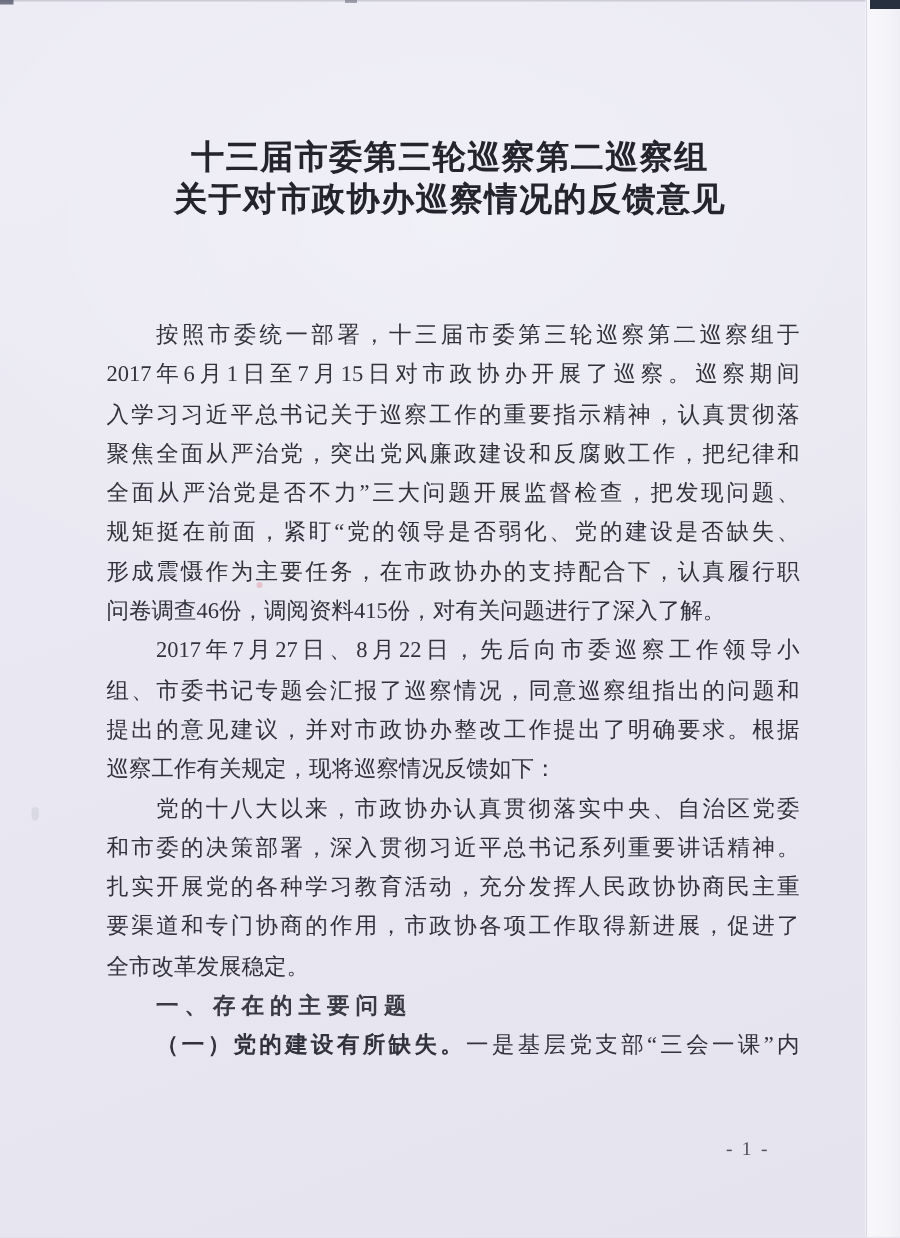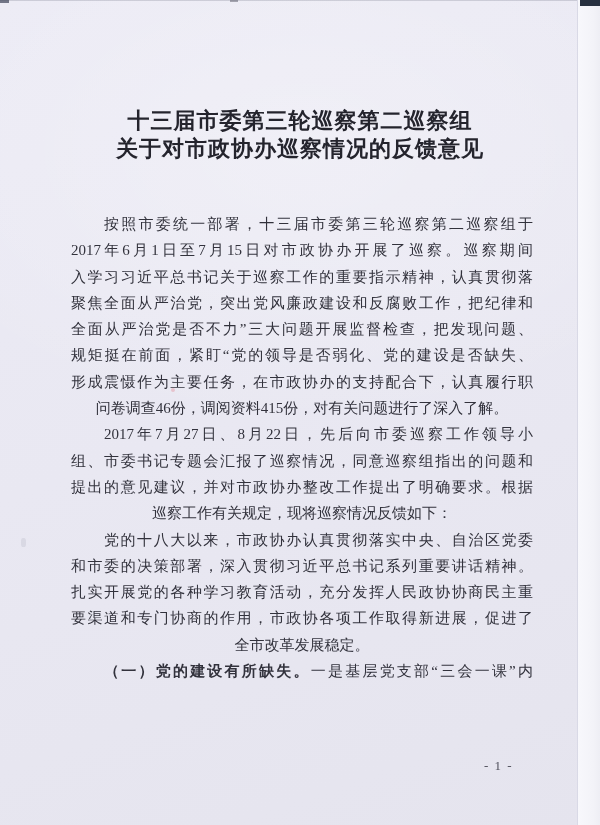--- a/index.html
+++ b/index.html
@@ -25,29 +25,29 @@
   .mark-top-left  { position: absolute; top: 0; left: 0; width: 9px; height: 3px; background: #4a4f61; opacity: .75; }
   .speck-top      { position: absolute; top: 0; left: 230px; width: 8px; height: 2px; background: #5a5a68; opacity: .5; }
   .speck-pink     { position: absolute; top: 388px; left: 171px; width: 4px; height: 4px; border-radius: 50%; background: #e3a3ae; opacity: .55; }
   .speck-gray     { position: absolute; top: 538px; left: 21px; width: 5px; height: 9px; background: #c9c9d6; opacity: .5; border-radius: 40%; }
   .top-edge-line  { position: absolute; top: 0; left: 0; width: 100%; height: 1px; background: rgba(55,60,85,.18); }
 
   
   .title {
     position: absolute; top: 91px; left: 0; width: 100%;
     text-align: center; font-weight: bold; font-size: 22px; line-height: 28px;
-    letter-spacing: 1px; color: #24242d; margin-top: 16px;
+    letter-spacing: 1px; color: #24242d;
   }
 
   
   .body-text {
     position: absolute; top: 183px; left: 71px; width: 462px;
     font-size: 15px; color: #32323c; margin-top: 28px;
   }
-  .line { height: 26.3px; line-height: 26.3px; text-align: center; }
+  .line { height: 26.3px; line-height: 26.3px; text-align: left; }
   .line.fill { text-align: justify; text-align-last: justify; }
   .line.indent { padding-left: 33px; }
   .line.heading {
     font-family: "Liberation Sans", sans-serif;
     font-weight: bold; letter-spacing: 4px; color: #3a3a45;
   }
   .line .pre { font-weight: bold; }
 
   
   .page-number {
@@ -84,18 +84,19 @@
       <div class="line">问卷调查46份，调阅资料415份，对有关问题进行了深入了解。</div>
       <div class="line fill indent">2017年7月27日、8月22日，先后向市委巡察工作领导小</div>
       <div class="line fill">组、市委书记专题会汇报了巡察情况，同意巡察组指出的问题和</div>
       <div class="line fill">提出的意见建议，并对市政协办整改工作提出了明确要求。根据</div>
       <div class="line">巡察工作有关规定，现将巡察情况反馈如下：</div>
       <div class="line fill indent">党的十八大以来，市政协办认真贯彻落实中央、自治区党委</div>
       <div class="line fill">和市委的决策部署，深入贯彻习近平总书记系列重要讲话精神。</div>
       <div class="line fill">扎实开展党的各种学习教育活动，充分发挥人民政协协商民主重</div>
       <div class="line fill">要渠道和专门协商的作用，市政协各项工作取得新进展，促进了</div>
       <div class="line">全市改革发展稳定。</div>
+      <div class="line indent heading">一、存在的主要问题</div>
       <div class="line fill indent"><span class="pre">（一）党的建设有所缺失。</span>一是基层党支部“三会一课”内</div>
     </div>
 
   <div class="page-number">- 1 -</div>
 
 </div>
 
 </body></html>

